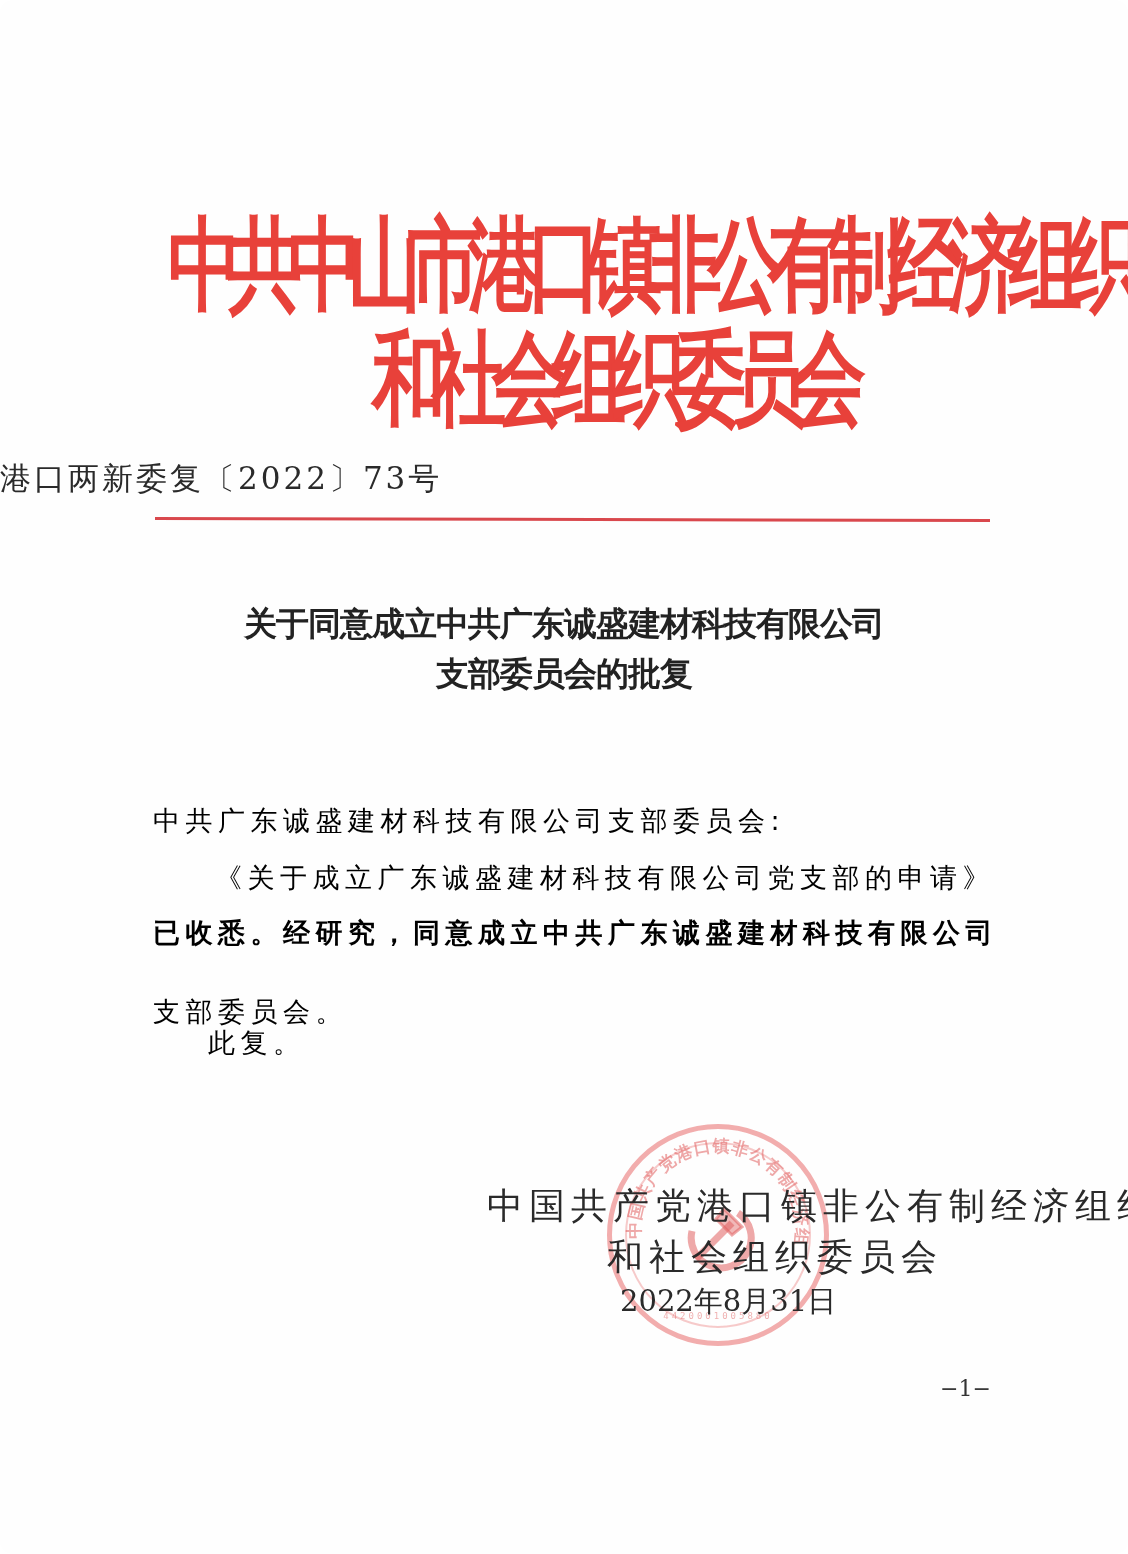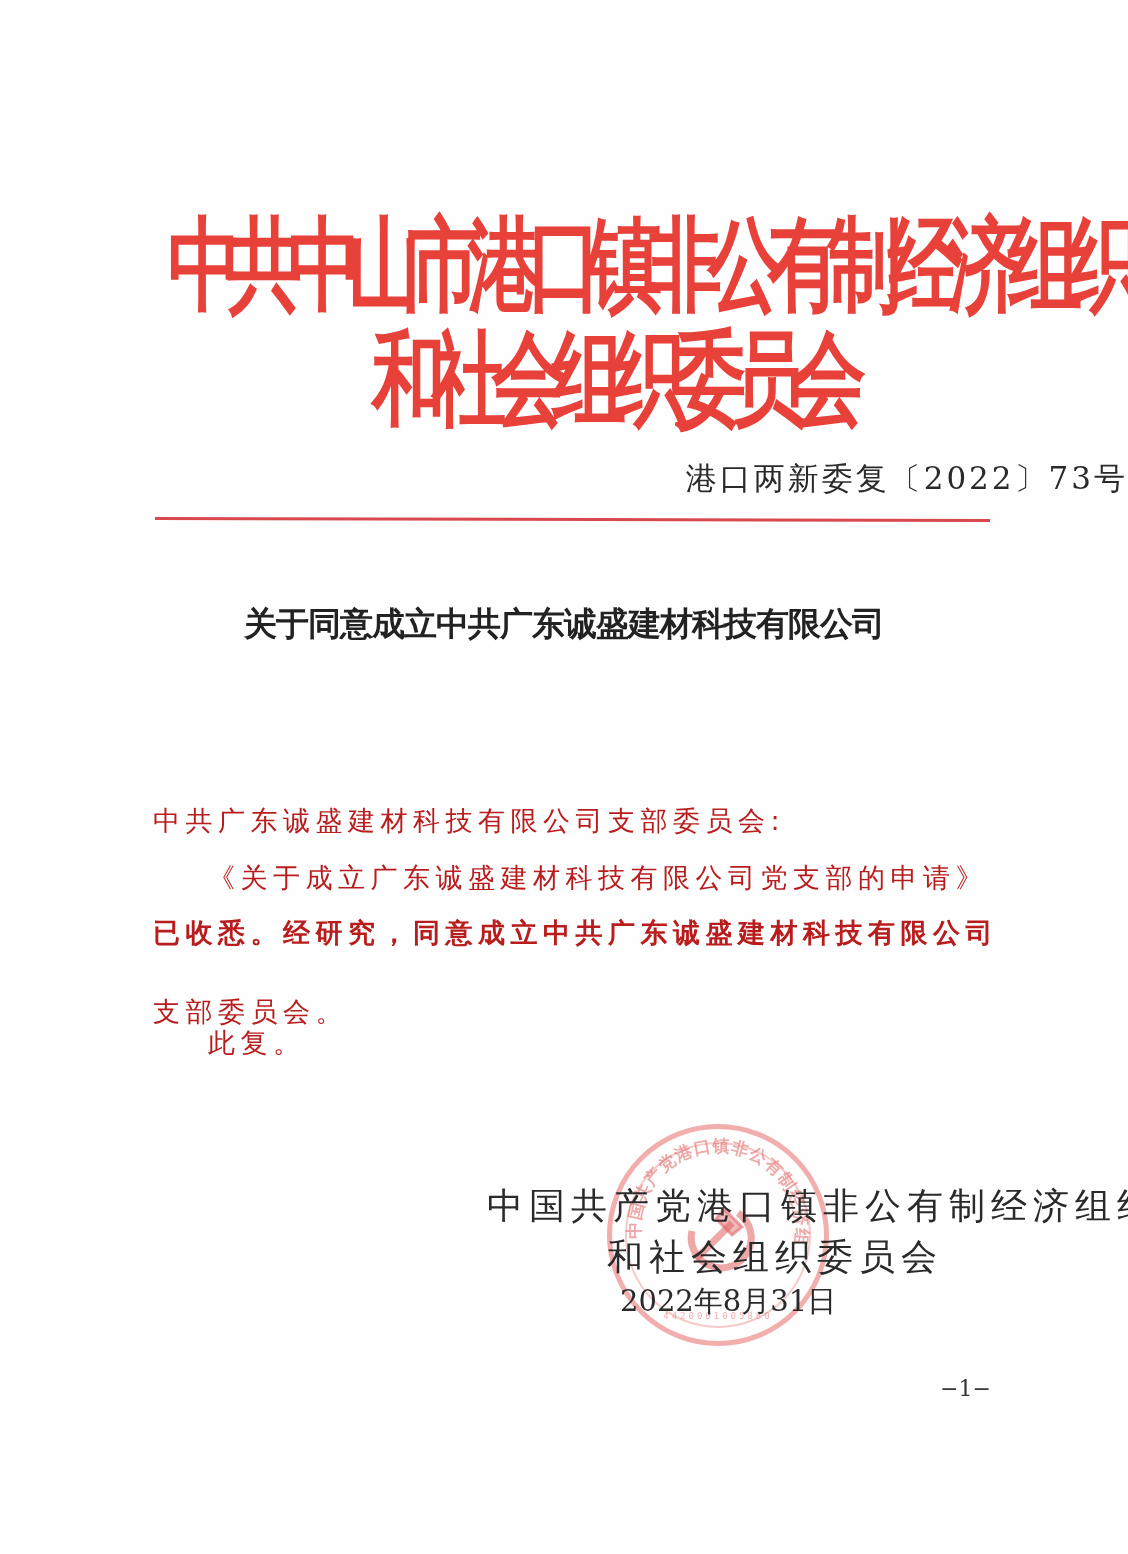--- a/index.html
+++ b/index.html
@@ -51,21 +51,21 @@
     top: 312px;
     font-size: 74px;
     letter-spacing: -14px;
     transform: scaleY(1.38);
   }
   .doc-number {
     position: absolute;
     left: 0;
     top: 458px;
     width: 1128px;
-    text-align: right;
+    text-align: left;
     font-size: 31px;
     letter-spacing: 3px;
     color: #2a2a2a;
     font-family: "DejaVu Serif", "Liberation Serif", serif;
   }
   .red-rule {
     position: absolute;
     left: 155px;
     top: 518px;
     width: 835px;
@@ -83,27 +83,27 @@
     color: #222222;
     font-family: "DejaVu Serif", "Liberation Serif", serif;
     white-space: nowrap;
   }
   #title1 { top: 602px; letter-spacing: -1px; }
   #title2 { top: 652px; letter-spacing: -1px; }
 
   .body-text {
     position: absolute;
     font-size: 27px;
-    color: #b91c1c;
+    color: #000000;
     font-family: "DejaVu Sans", "Liberation Sans", sans-serif;
     white-space: nowrap;
     letter-spacing: 4px;
   }
   #salutation { left: 153px; top: 803px; letter-spacing: 5.5px; }
-  #para1-line1 { left: 208px; top: 860px; letter-spacing: 5.5px; text-align: right; }
+  #para1-line1 { left: 215px; top: 860px; letter-spacing: 5.5px; text-align: right; }
   #para1-line2 { left: 153px; top: 915px; letter-spacing: 5.5px; font-weight: bold; }
   #para1-line3 { left: 153px; top: 970px; letter-spacing: 5.5px; margin-top: 24px; }
   #closing { left: 208px; top: 1025px; letter-spacing: 5.5px; }
 
   .seal {
     position: absolute;
     left: 607px;
     top: 1124px;
     width: 212px;
     height: 212px;
@@ -141,20 +141,21 @@
   <div class="masthead">
     <span id="mast1" class="masthead-line">中共中山市港口镇非公有制经济组织</span>
     <span id="mast2" class="masthead-line">和社会组织委员会</span>
   </div>
 
   <div class="doc-number">港口两新委复〔2022〕73号</div>
 
   <div class="red-rule"></div>
 
   <div id="title1" class="doc-title">关于同意成立中共广东诚盛建材科技有限公司</div>
+  <div id="title2" class="doc-title">支部委员会的批复</div>
 
   <div id="salutation" class="body-text">中共广东诚盛建材科技有限公司支部委员会:</div>
   <div id="para1-line1" class="body-text">《关于成立广东诚盛建材科技有限公司党支部的申请》</div>
   <div id="para1-line2" class="body-text">已收悉。经研究，同意成立中共广东诚盛建材科技有限公司</div>
   <div id="para1-line3" class="body-text">支部委员会。</div>
   <div id="closing" class="body-text">此复。</div>
 
   <div class="seal">
     <svg width="212" height="212" viewBox="0 0 212 212">
       <defs>

